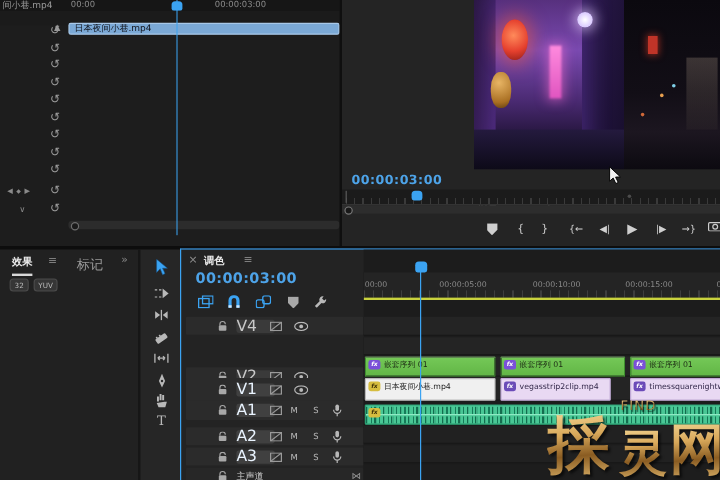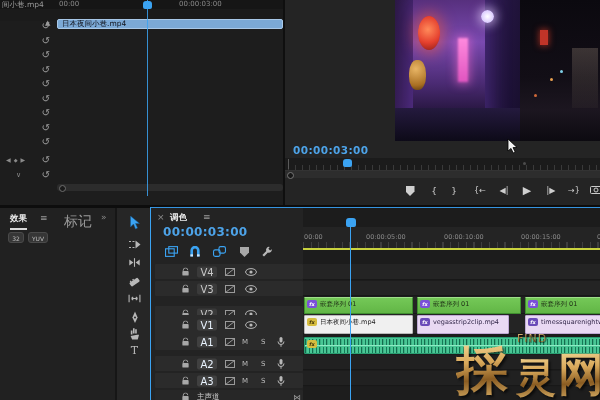--- a/index.html
+++ b/index.html
@@ -66,21 +66,21 @@
   .t-btn{position:absolute;top:5px;height:14px;color:#cfcfcf;font-size:9px;line-height:14px;text-align:center;}
   .flag{width:9px;height:10px;background:#cfcfcf;clip-path:polygon(0 0,100% 0,100% 55%,50% 100%,0 55%);}
   .cursor-svg{left:222px;top:139px;width:11px;height:15px;}
 
   .h-div{left:0;top:205px;width:600px;height:3px;background:#0d0d0d;}
 
   
   .bin{left:0;top:208px;width:115px;height:192px;background:#212121;}
   .bin-tab-active{left:10px;top:5px;color:#ececec;font-size:8.5px;font-weight:bold;border-bottom:2px solid #d8d8d8;padding-bottom:3px;}
   .bin-menu{left:40px;top:5px;color:#9a9a9a;font-size:9px;}
-  .bin-tab{left:64px;top:5px;color:#9a9a9a;font-size:14px;}
+  .bin-tab{left:64px;top:5px;color:#9a9a9a;font-size:11px;}
   .bin-more{left:101px;top:4px;color:#8a8a8a;font-size:9px;}
   .bin-badge{top:24px;height:11px;background:#363636;border:1px solid #4a4a4a;border-radius:3px;
      color:#bdbdbd;font-size:6px;line-height:11px;text-align:center;box-sizing:border-box;}
 
   
   .tools{left:115px;top:208px;width:35px;height:192px;background:#262626;border-left:2px solid #161616;}
   .tool{position:absolute;left:0;width:35px;height:16px;text-align:center;color:#b8b8b8;}
   .tool svg{display:inline-block;}
 
   
@@ -88,22 +88,22 @@
       border-left:1px solid #3ba3f2;border-top:1px solid #3594e0;box-sizing:border-box;}
   .tl-close{left:6px;top:4px;color:#8d8d8d;font-size:9px;}
   .tl-tab{left:19px;top:4px;color:#ececec;font-size:8.5px;font-weight:bold;}
   .tl-menu{left:52px;top:4px;color:#9a9a9a;font-size:9px;}
   .tl-tc{left:12px;top:17px;color:#4da3e8;font-size:12px;font-weight:bold;letter-spacing:.3px;}
   .tl-iconrow{left:0;top:36px;width:152px;height:18px;}
   .tli{position:absolute;top:2px;}
 
   .trk-head{left:0;top:54px;width:152px;height:139px;}
   .trk-row{position:absolute;left:4px;width:148px;background:#2b2b2b;border-radius:1px;}
-  .trk-badge{position:absolute;left:42px;top:50%;transform:translateY(-50%);width:20px;height:11px;border-radius:2px;
-     font-size:10px;line-height:11px;text-align:center;color:#c9c9c9;background:#3a3a3a;}
+  .trk-badge{position:absolute;left:42px;top:50%;transform:translateY(-50%);width:32px;height:11px;border-radius:2px;
+     font-size:13px;line-height:11px;color:#c9c9c9;background:#3a3a3a;}
   .trk-badge.on{background:#404040;color:#eaf4ff;}
   .t-lock{position:absolute;left:26px;top:50%;transform:translateY(-50%);}
   .t-sync{position:absolute;left:70px;top:50%;transform:translateY(-50%);}
   .t-eye{position:absolute;left:90px;top:50%;transform:translateY(-50%);}
   .t-M{position:absolute;left:87px;top:50%;transform:translateY(-50%);font-size:7px;color:#bdbdbd;}
   .t-S{position:absolute;left:106px;top:50%;transform:translateY(-50%);font-size:7px;color:#bdbdbd;}
   .t-mic{position:absolute;left:122px;top:50%;transform:translateY(-50%);}
   .t-master-label{position:absolute;left:42px;top:50%;transform:translateY(-50%);font-size:7.5px;color:#cfcfcf;white-space:nowrap;}
   .t-level{position:absolute;left:95px;top:50%;transform:translateY(-50%);font-size:7.5px;color:#4da3e8;margin-top:28px;}
   .t-bowtie{position:absolute;left:138px;top:50%;transform:translateY(-50%);font-size:8px;color:#9a9a9a;}
@@ -354,35 +354,20 @@
         <span class="trk-badge">V4</span>
         <svg class="t-sync" width="10" height="8" viewBox="0 0 10 8">
             <rect x="0.5" y="0.5" width="9" height="7" fill="none" stroke="#9a9a9a"></rect>
             <path d="M0.5 7.5L9.5 0.5" stroke="#9a9a9a"></path>
           </svg>
         <svg class="t-eye" width="12" height="8" viewBox="0 0 12 8">
             <ellipse cx="6" cy="4" rx="5.4" ry="3.4" fill="none" stroke="#b8b8b8"></ellipse>
             <circle cx="6" cy="4" r="1.6" fill="#b8b8b8"></circle>
           </svg>
       </div>
-      <div class="trk-row" style="top:19px;height:15px;">
-        <svg class="t-lock" width="9" height="9" viewBox="0 0 10 10">
-            <path d="M2.5 4V3a2.5 2.5 0 015 0" fill="none" stroke="#a8a8a8"></path>
-            <rect x="1.5" y="4" width="7" height="5" rx="1" fill="#a8a8a8"></rect>
-          </svg>
-        <span class="trk-badge">V3</span>
-        <svg class="t-sync" width="10" height="8" viewBox="0 0 10 8">
-            <rect x="0.5" y="0.5" width="9" height="7" fill="none" stroke="#9a9a9a"></rect>
-            <path d="M0.5 7.5L9.5 0.5" stroke="#9a9a9a"></path>
-          </svg>
-        <svg class="t-eye" width="12" height="8" viewBox="0 0 12 8">
-            <ellipse cx="6" cy="4" rx="5.4" ry="3.4" fill="none" stroke="#b8b8b8"></ellipse>
-            <circle cx="6" cy="4" r="1.6" fill="#b8b8b8"></circle>
-          </svg>
-      </div>
       <div class="trk-row" style="top:44px;height:15px;">
         <svg class="t-lock" width="9" height="9" viewBox="0 0 10 10">
             <path d="M2.5 4V3a2.5 2.5 0 015 0" fill="none" stroke="#a8a8a8"></path>
             <rect x="1.5" y="4" width="7" height="5" rx="1" fill="#a8a8a8"></rect>
           </svg>
         <span class="trk-badge">V2</span>
         <svg class="t-sync" width="10" height="8" viewBox="0 0 10 8">
             <rect x="0.5" y="0.5" width="9" height="7" fill="none" stroke="#9a9a9a"></rect>
             <path d="M0.5 7.5L9.5 0.5" stroke="#9a9a9a"></path>
           </svg>

